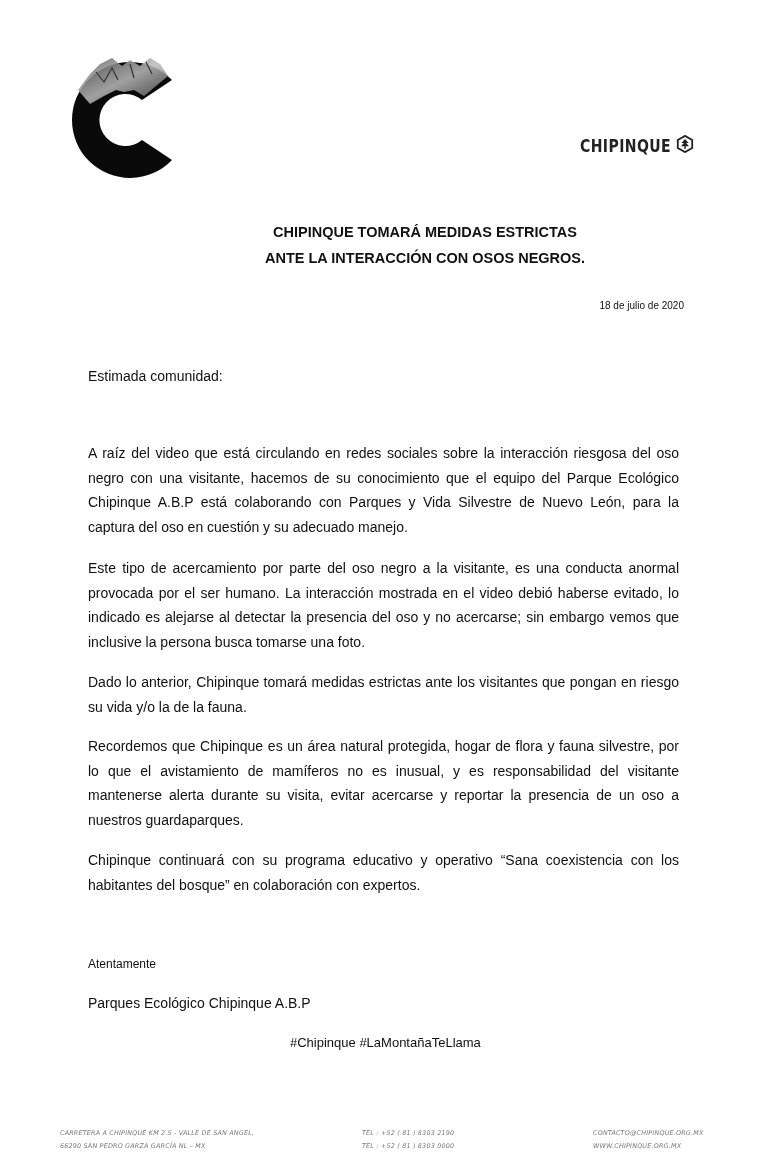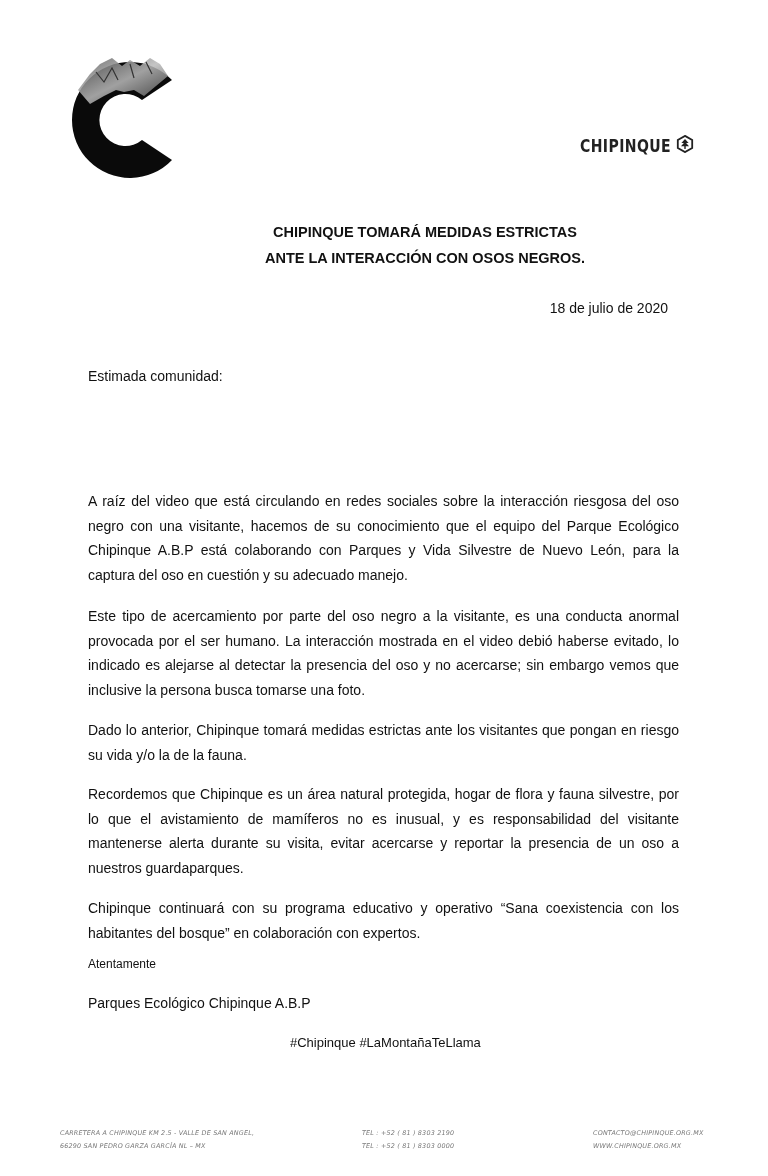--- a/index.html
+++ b/index.html
@@ -18,26 +18,26 @@
       transform: scaleX(0.78); transform-origin: left center;
       display: inline-block; width: 96px; white-space: nowrap;
     }
     .brand-icon { width: 18px; height: 18px; display: inline-block; }
     .title {
       position: absolute; left: 0; width: 768px; text-align: center;
       font-weight: bold; font-size: 14.5px; line-height: 26px; top: 219px; padding-left: 41px;
     }
     .title div { margin: 0; }
     .date {
-      position: absolute; right: 100px; top: 300px; font-size: 14px;
+      position: absolute; right: 84px; top: 300px; font-size: 10px;
     }
     .salutation { position: absolute; left: 88px; top: 368px; font-size: 14px; }
     .body-text {
       position: absolute; left: 88px; width: 591px; font-size: 14px;
-      line-height: 24.6px; text-align: justify; margin-top: 48px;
+      line-height: 24.6px; text-align: justify;
     }
     .body-text p { margin: 0 0 12px 0; }
     .closing { position: absolute; left: 88px; top: 957px; font-size: 12px; }
     .signature { position: absolute; left: 88px; top: 995px; font-size: 14px; }
     .hashtags { position: absolute; left: 290px; top: 1035px; font-size: 13px; }
     .footer {
       position: absolute; top: 1127px; font-family: "DejaVu Sans", sans-serif;
       font-size: 6.4px; color: #777777; line-height: 13px; letter-spacing: 0.2px; font-style: italic;
     }
     .footer div { white-space: nowrap; }

